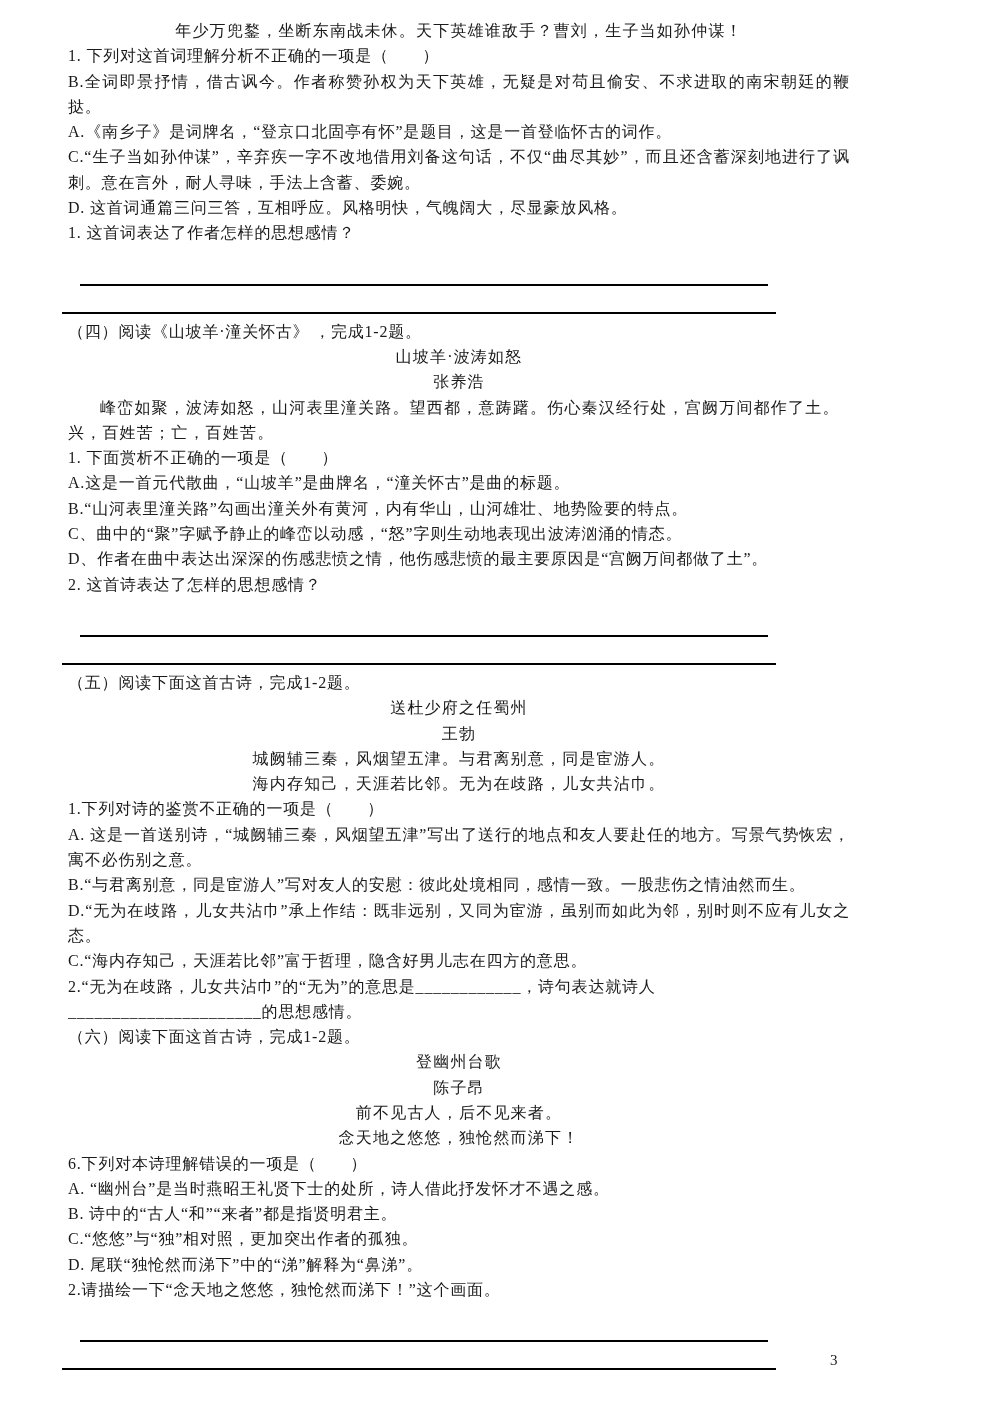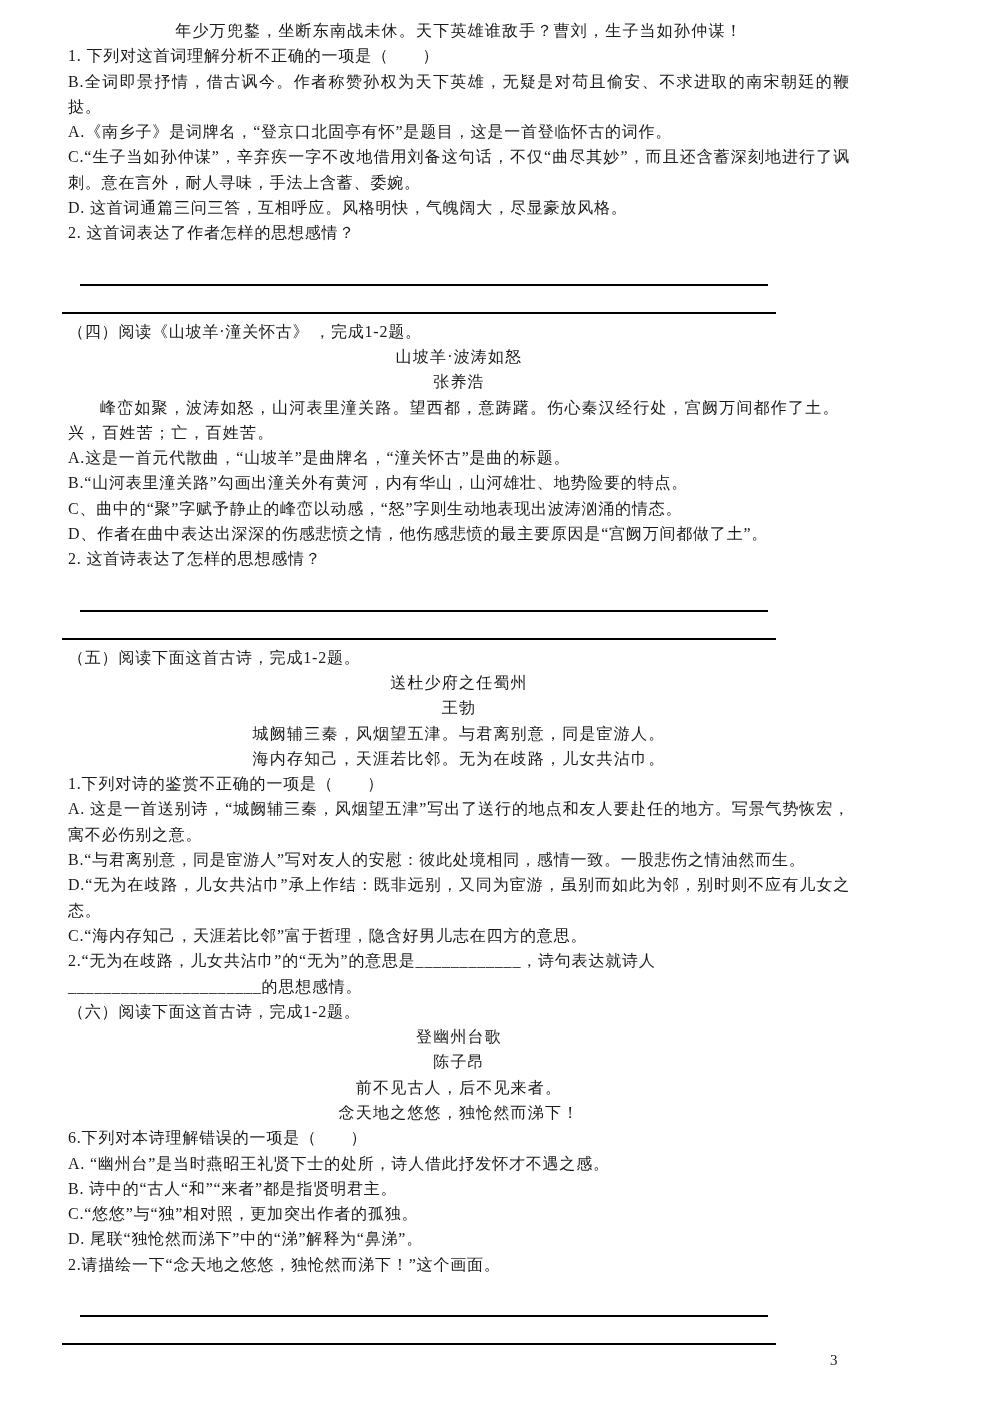--- a/index.html
+++ b/index.html
@@ -46,31 +46,32 @@
 
 <div class="page">
   <div class="content">
 
     <div class="line center kai">年少万兜鍪，坐断东南战未休。天下英雄谁敌手？曹刘，生子当如孙仲谋！</div>
     <div class="line">1. 下列对这首词理解分析不正确的一项是（　　）</div>
     <div class="line">B.全词即景抒情，借古讽今。作者称赞孙权为天下英雄，无疑是对苟且偷安、不求进取的南宋朝廷的鞭挞。</div>
     <div class="line">A.《南乡子》是词牌名，“登京口北固亭有怀”是题目，这是一首登临怀古的词作。</div>
     <div class="line">C.“生子当如孙仲谋”，辛弃疾一字不改地借用刘备这句话，不仅“曲尽其妙”，而且还含蓄深刻地进行了讽刺。意在言外，耐人寻味，手法上含蓄、委婉。</div>
     <div class="line">D. 这首词通篇三问三答，互相呼应。风格明快，气魄阔大，尽显豪放风格。</div>
-    <div class="line">2. 这首词表达了作者怎样的思想感情？</div>
+    <div class="line">1. 这首词表达了作者怎样的思想感情？</div>
     <div class="answers">
       <div class="ans-line w1"></div>
       <div class="ans-line w2"></div>
     </div>
 
     <div class="line">（四）阅读《山坡羊·潼关怀古》 ，完成1-2题。</div>
     <div class="line center kai">山坡羊·波涛如怒</div>
     <div class="line center kai">张养浩</div>
     <div class="line kai indent2">峰峦如聚，波涛如怒，山河表里潼关路。望西都，意踌躇。伤心秦汉经行处，宫阙万间都作了土。</div>
     <div class="line kai">兴，百姓苦；亡，百姓苦。</div>
+    <div class="line">1. 下面赏析不正确的一项是（　　）</div>
     <div class="line">A.这是一首元代散曲，“山坡羊”是曲牌名，“潼关怀古”是曲的标题。</div>
     <div class="line">B.“山河表里潼关路”勾画出潼关外有黄河，内有华山，山河雄壮、地势险要的特点。</div>
     <div class="line">C、曲中的“聚”字赋予静止的峰峦以动感，“怒”字则生动地表现出波涛汹涌的情态。</div>
     <div class="line">D、作者在曲中表达出深深的伤感悲愤之情，他伤感悲愤的最主要原因是“宫阙万间都做了土”。</div>
     <div class="line">2. 这首诗表达了怎样的思想感情？</div>
     <div class="answers">
       <div class="ans-line w1"></div>
       <div class="ans-line w2"></div>
     </div>
 

